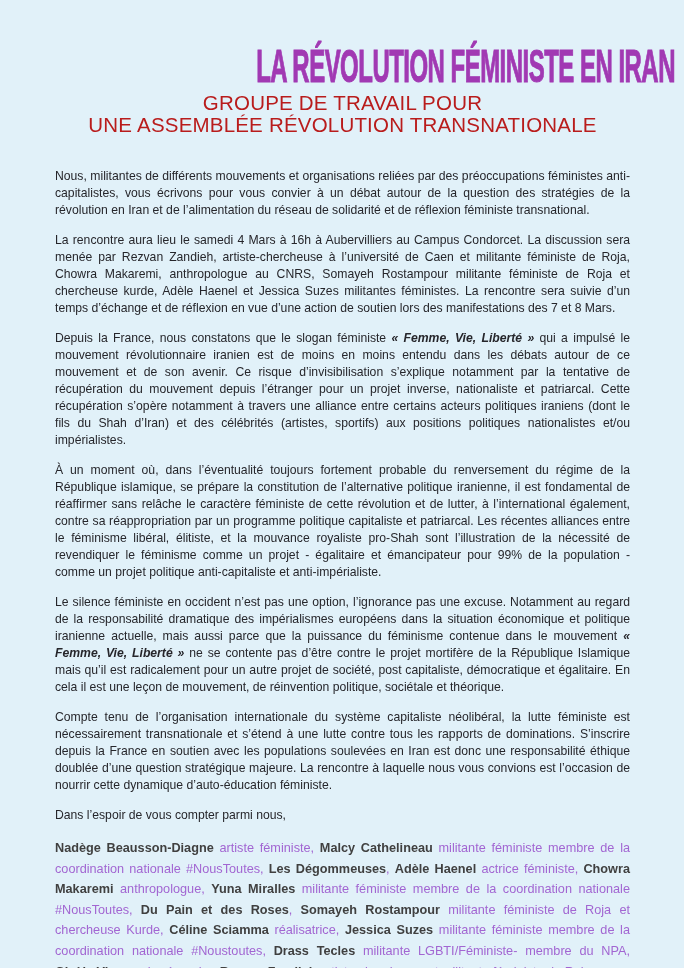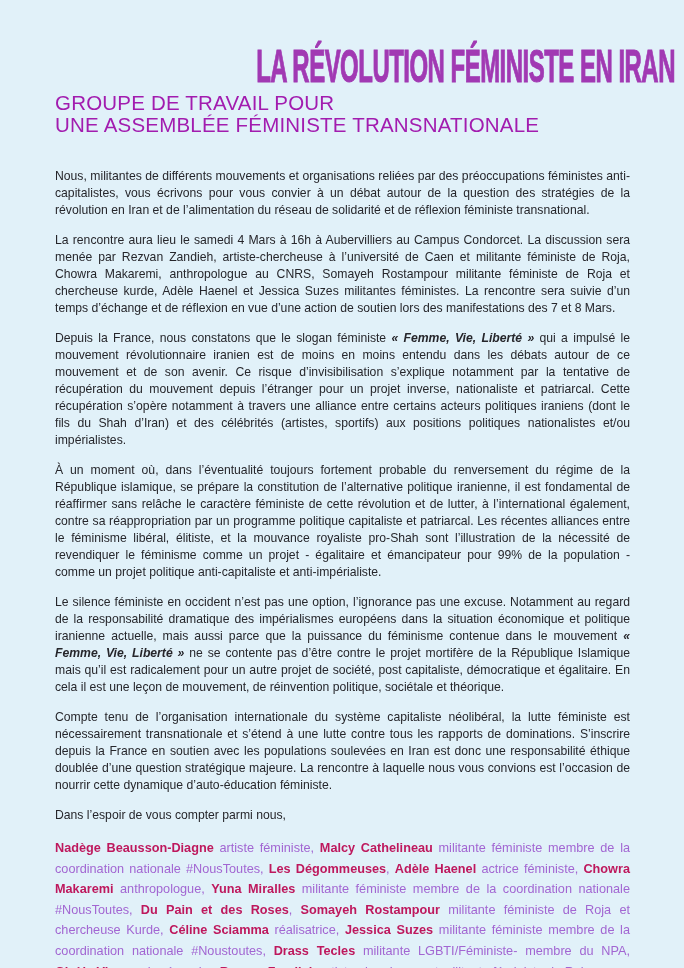--- a/index.html
+++ b/index.html
@@ -28,23 +28,24 @@
     line-height: 48px;
     font-weight: bold;
     letter-spacing: -1px;
     color: #a139b3;
     -webkit-text-stroke: 1.1px #a139b3;
     transform: scaleX(0.51);
     transform-origin: center center;
     white-space: nowrap;
   }
   .subtitle {
+    text-align: center;
     font-size: 20.5px;
     line-height: 22px;
-    color: #a21caf;
+    color: #b91c1c;
     letter-spacing: 0.2px;
     margin: 2px 0 0 0;
   }
   .body-text { margin-top: 32px; }
   .para {
     font-size: 12.2px;
     line-height: 17px;
     text-align: justify;
     color: #26262b;
     margin: 0 0 13px 0;
@@ -58,32 +59,32 @@
     margin: 13px 0 13px 0;
   }
   .signatories {
     font-size: 12.7px;
     line-height: 20.6px;
     text-align: justify;
     color: #a266d2;
     margin-top: 14px;
     hyphens: auto;
   }
-  .sig-name { font-weight: bold; color: #be185d; }
+  .sig-name { font-weight: bold; color: #404040; }
 </style>
 </head>
 <body>
 
 <div class="page">
   <div class="title-wrap">
     <span class="title-inner">LA RÉVOLUTION FÉMINISTE EN IRAN</span>
   </div>
   <div class="subtitle">
     <div>GROUPE DE TRAVAIL POUR</div>
-    <div>UNE ASSEMBLÉE FÉMINISTE TRANSNATIONALE</div>
+    <div>UNE ASSEMBLÉE RÉVOLUTION TRANSNATIONALE</div>
   </div>
 
   <div class="body-text">
       <p class="para"><span>Nous, militantes de différents mouvements et organisations reliées par des préoccupations féministes anti-capitalistes, vous écrivons pour vous convier à un débat autour de la question des stratégies de la révolution en Iran et de l’alimentation du réseau de solidarité et de réflexion féministe transnational.</span></p>
       <p class="para"><span>La rencontre aura lieu le samedi 4 Mars à 16h à Aubervilliers au Campus Condorcet. La discussion sera menée par Rezvan Zandieh, artiste-chercheuse à l’université de Caen et militante féministe de Roja, Chowra Makaremi, anthropologue au CNRS, Somayeh Rostampour militante féministe de Roja et chercheuse kurde, Adèle Haenel et Jessica Suzes militantes féministes.  La rencontre sera suivie d’un temps d’échange et de réflexion en vue d’une action de soutien lors des manifestations des 7 et 8 Mars.</span></p>
       <p class="para"><span>Depuis la France, nous constatons que le slogan féministe </span><span class="emph">« Femme, Vie, Liberté »</span><span> qui a impulsé le mouvement révolutionnaire iranien est de moins en moins entendu dans les débats autour de ce mouvement et de son avenir. Ce risque d’invisibilisation s’explique notamment par la tentative de récupération du mouvement depuis l’étranger pour un projet inverse, nationaliste et patriarcal. Cette récupération s’opère notamment à travers une alliance entre certains acteurs politiques iraniens (dont le fils du Shah d’Iran) et des célébrités (artistes, sportifs) aux positions politiques nationalistes et/ou impérialistes.</span></p>
       <p class="para"><span>À un moment où, dans l’éventualité toujours fortement probable du renversement du régime de la République islamique, se prépare la constitution de l’alternative politique iranienne, il est fondamental de réaffirmer sans relâche le caractère féministe de cette révolution et de lutter, à l’international également, contre sa réappropriation par un programme politique capitaliste et patriarcal. Les récentes alliances entre le féminisme libéral, élitiste, et la mouvance royaliste pro-Shah sont l’illustration de la nécessité de revendiquer le féminisme comme un projet - égalitaire et émancipateur pour 99% de la population - comme un projet politique anti-capitaliste et anti-impérialiste.</span></p>
       <p class="para"><span>Le silence féministe en occident n’est pas une option, l’ignorance pas une excuse. Notamment au regard de la responsabilité dramatique des impérialismes européens dans la situation économique et politique iranienne actuelle, mais aussi parce que la puissance du féminisme contenue dans le mouvement </span><span class="emph">« Femme, Vie, Liberté »</span><span> ne se contente pas d’être contre le projet mortifère de la République Islamique mais qu’il est radicalement pour un autre projet de société, post capitaliste, démocratique et égalitaire. En cela il est une leçon de mouvement, de réinvention politique, sociétale et théorique.</span></p>
       <p class="para"><span>Compte tenu de l’organisation internationale du système capitaliste néolibéral, la lutte féministe est nécessairement transnationale et s’étend à une lutte contre tous les rapports de dominations. S’inscrire depuis la France en soutien avec les populations soulevées en Iran est donc une responsabilité éthique doublée d’une question stratégique majeure. La rencontre à laquelle nous vous convions est l’occasion de nourrir cette dynamique d’auto-éducation féministe.</span></p>
     </div>

